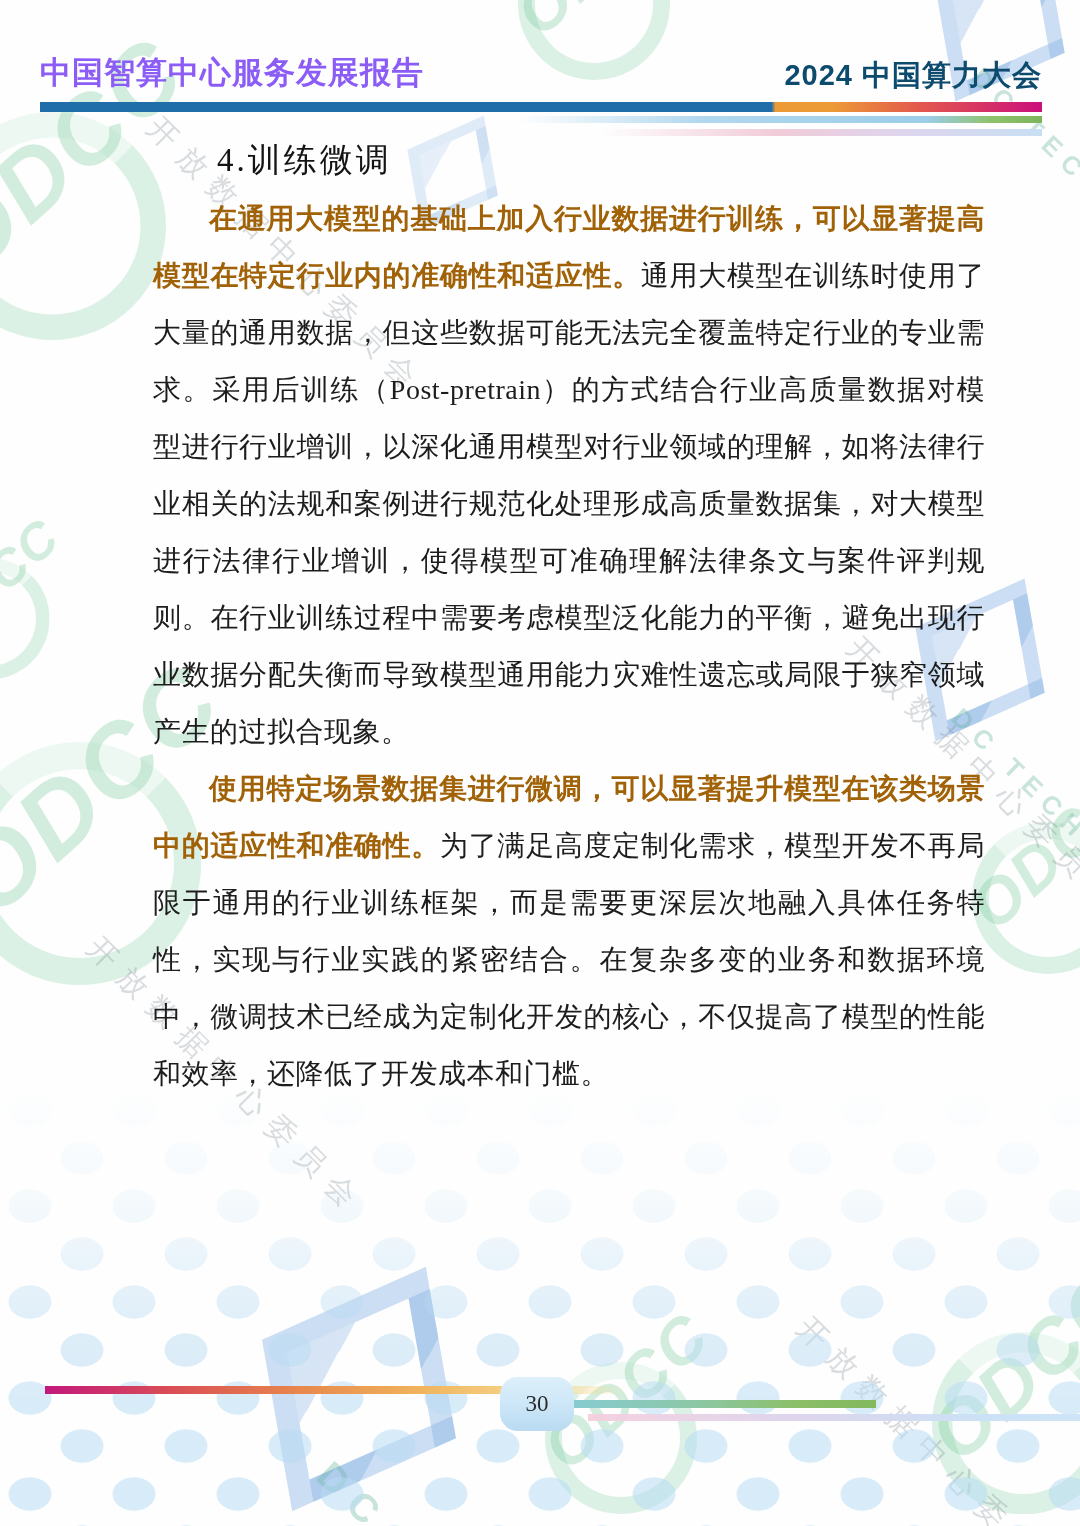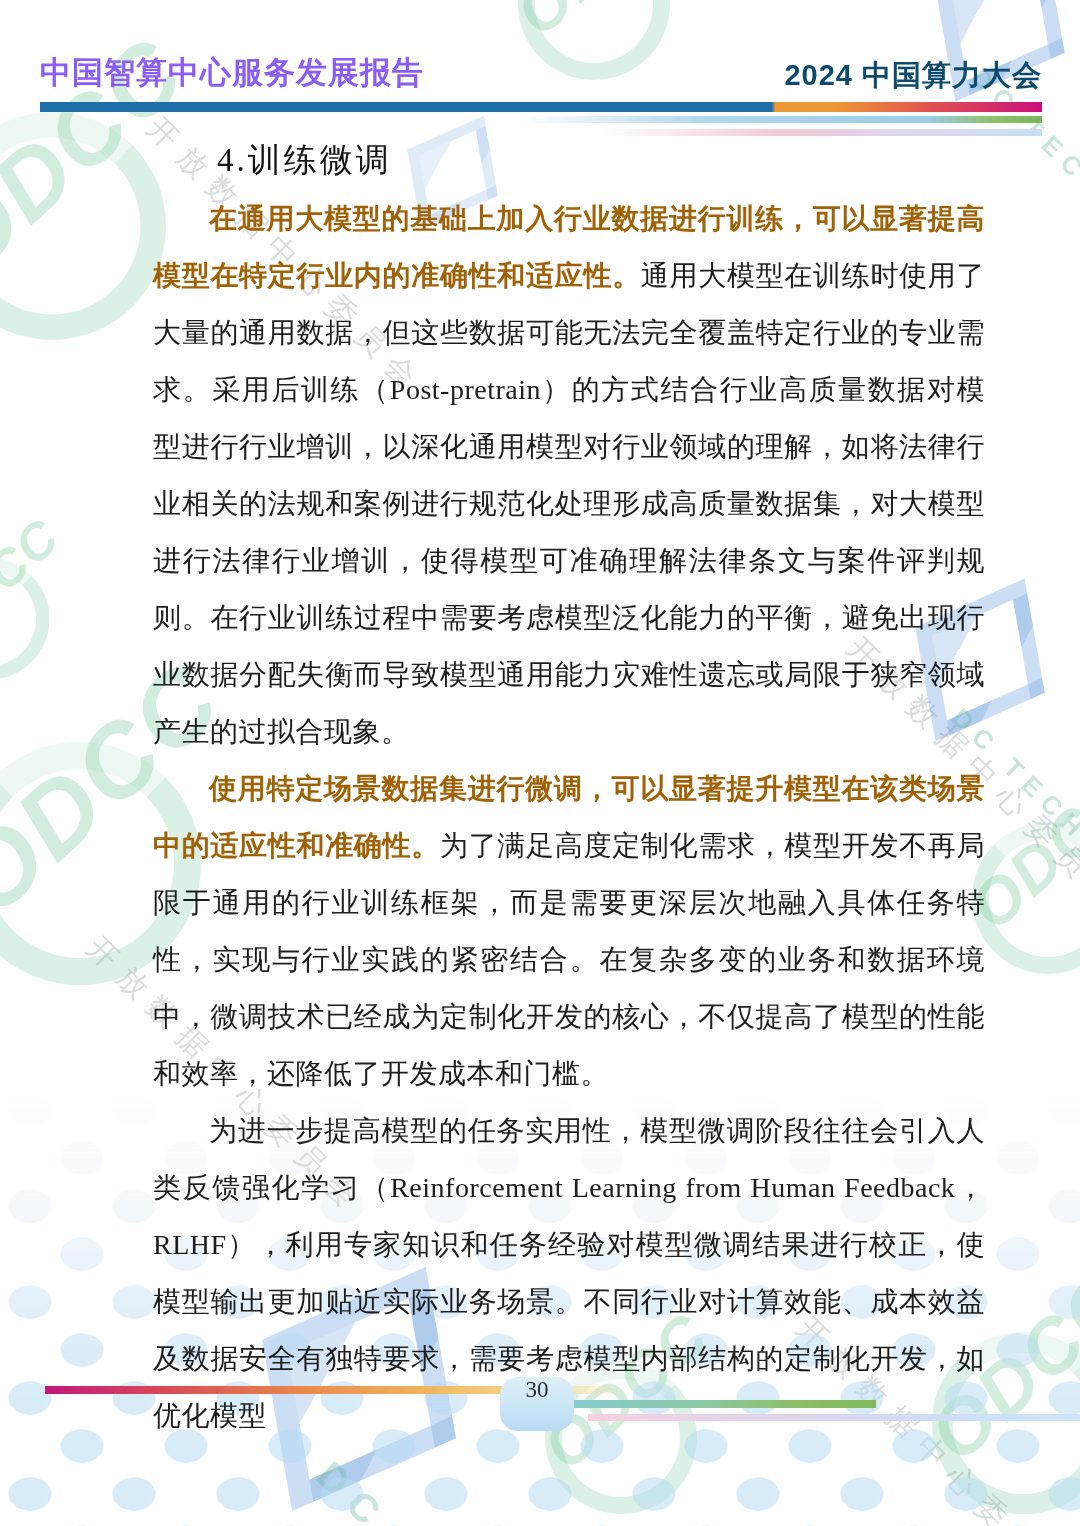--- a/index.html
+++ b/index.html
@@ -114,21 +114,21 @@
     background:linear-gradient(90deg,#86ccd6 0%,#8cc7a4 45%,#8cbf68 75%,#82b85e 100%);
   }
   .f-line3{
     position:absolute;left:588px;top:1414px;width:492px;height:7px;z-index:3;
     background:linear-gradient(90deg,rgba(245,207,222,0.95) 0%,#dcd6ee 45%,#cbe1f5 80%,#cfe4f7 100%);
   }
   .page-badge{
     position:absolute;left:500px;top:1377px;width:74px;height:54px;z-index:4;
     border-radius:18px;
     background:linear-gradient(180deg,#ddeffa 0%,#cfe8f8 45%,#b9daf2 100%);
-    display:flex;justify-content:center;
+    display:flex;align-items:center;justify-content:center;
     font-size:23px;color:#2b2b2b;
   }
 </style>
 </head>
 <body>
 
 <div class="watermarks">
   <div class="wm wm-g g1">
       <span class="ring"></span>
       <span class="otext">ODCC</span>
@@ -184,21 +184,20 @@
 <div class="hdr-right">2024 中国算力大会</div>
 <div class="rule-main"></div>
 <div class="rule-2"></div>
 <div class="rule-3"></div>
 
 <div class="section-heading">4.训练微调</div>
 
 <div class="bodytext">
   <p><span class="lead">在通用大模型的基础上加入行业数据进行训练，可以显著提高模型在特定行业内的准确性和适应性。</span><span>通用大模型在训练时使用了大量的通用数据，但这些数据可能无法完全覆盖特定行业的专业需求。采用后训练（Post-pretrain）的方式结合行业高质量数据对模型进行行业增训，以深化通用模型对行业领域的理解，如将法律行业相关的法规和案例进行规范化处理形成高质量数据集，对大模型进行法律行业增训，使得模型可准确理解法律条文与案件评判规则。在行业训练过程中需要考虑模型泛化能力的平衡，避免出现行业数据分配失衡而导致模型通用能力灾难性遗忘或局限于狭窄领域产生的过拟合现象。</span></p>
   <p><span class="lead">使用特定场景数据集进行微调，可以显著提升模型在该类场景中的适应性和准确性。</span><span>为了满足高度定制化需求，模型开发不再局限于通用的行业训练框架，而是需要更深层次地融入具体任务特性，实现与行业实践的紧密结合。在复杂多变的业务和数据环境中，微调技术已经成为定制化开发的核心，不仅提高了模型的性能和效率，还降低了开发成本和门槛。</span></p>
-  <p><span class="lead"></span><span>为进一步提高模型的任务实用性，模型微调阶段往往会引入人类反馈强化学习（Reinforcement Learning from Human Feedback，RLHF），利用专家知识和任务经验对模型微调结果进行校正，使模型输出更加贴近实际业务场景。不同行业对计算效能、成本效益及数据安全有独特要求，需要考虑模型内部结构的定制化开发，如优化模型</span></p>
 </div>
 
 <div class="f-line1"></div>
 <div class="f-line2"></div>
 <div class="f-line3"></div>
 <div class="page-badge">
     <span>30</span>
   </div>
 
 </body></html>

